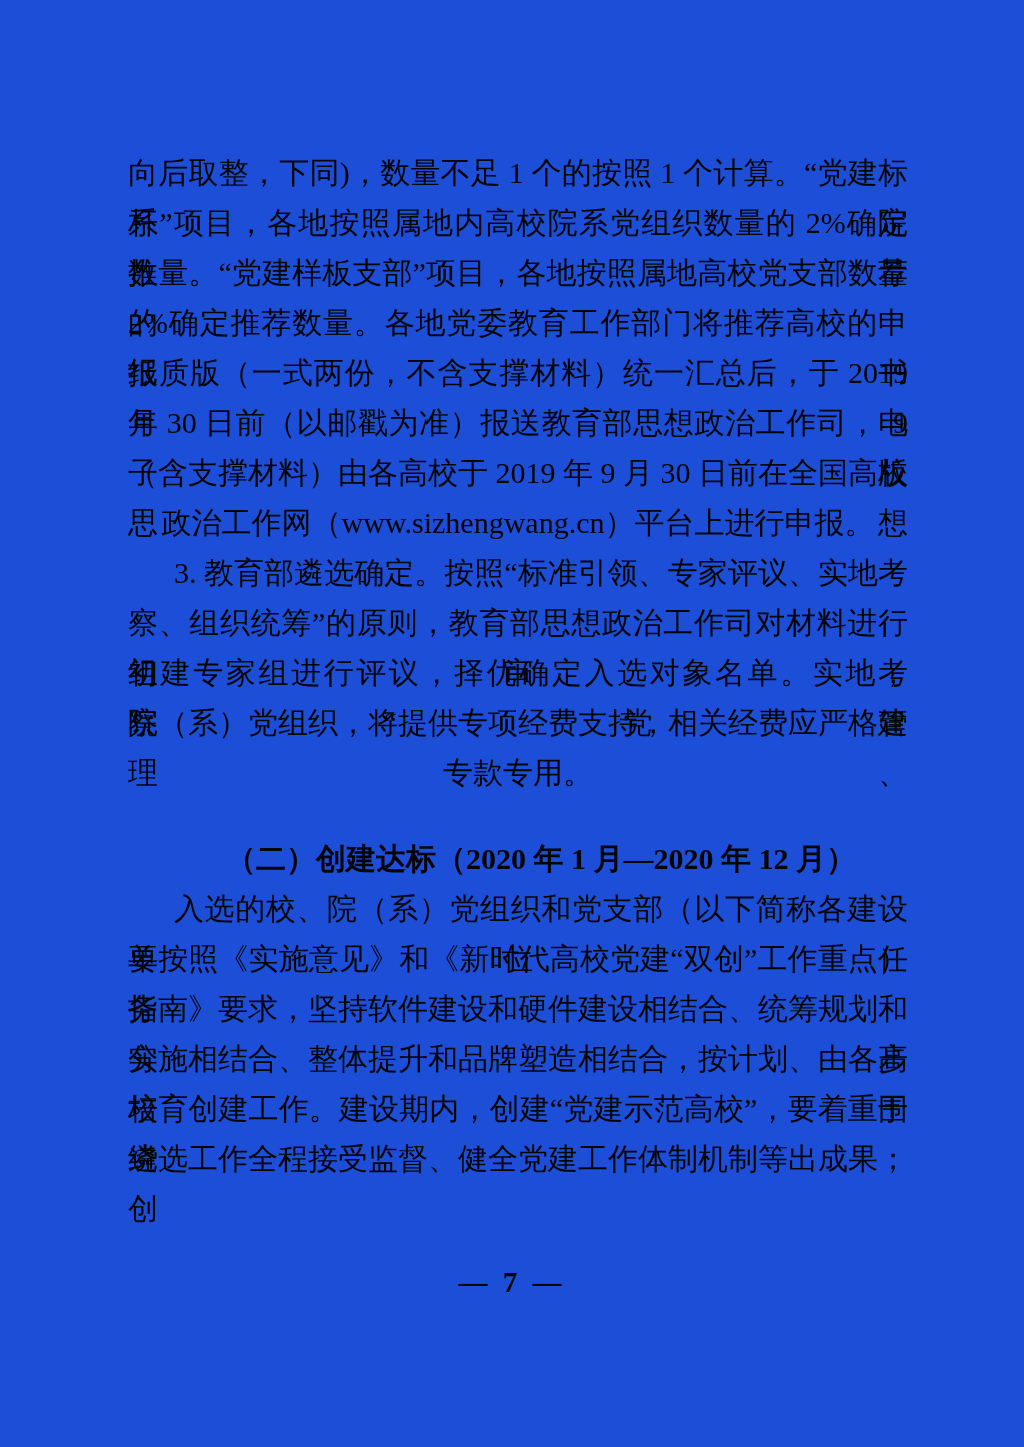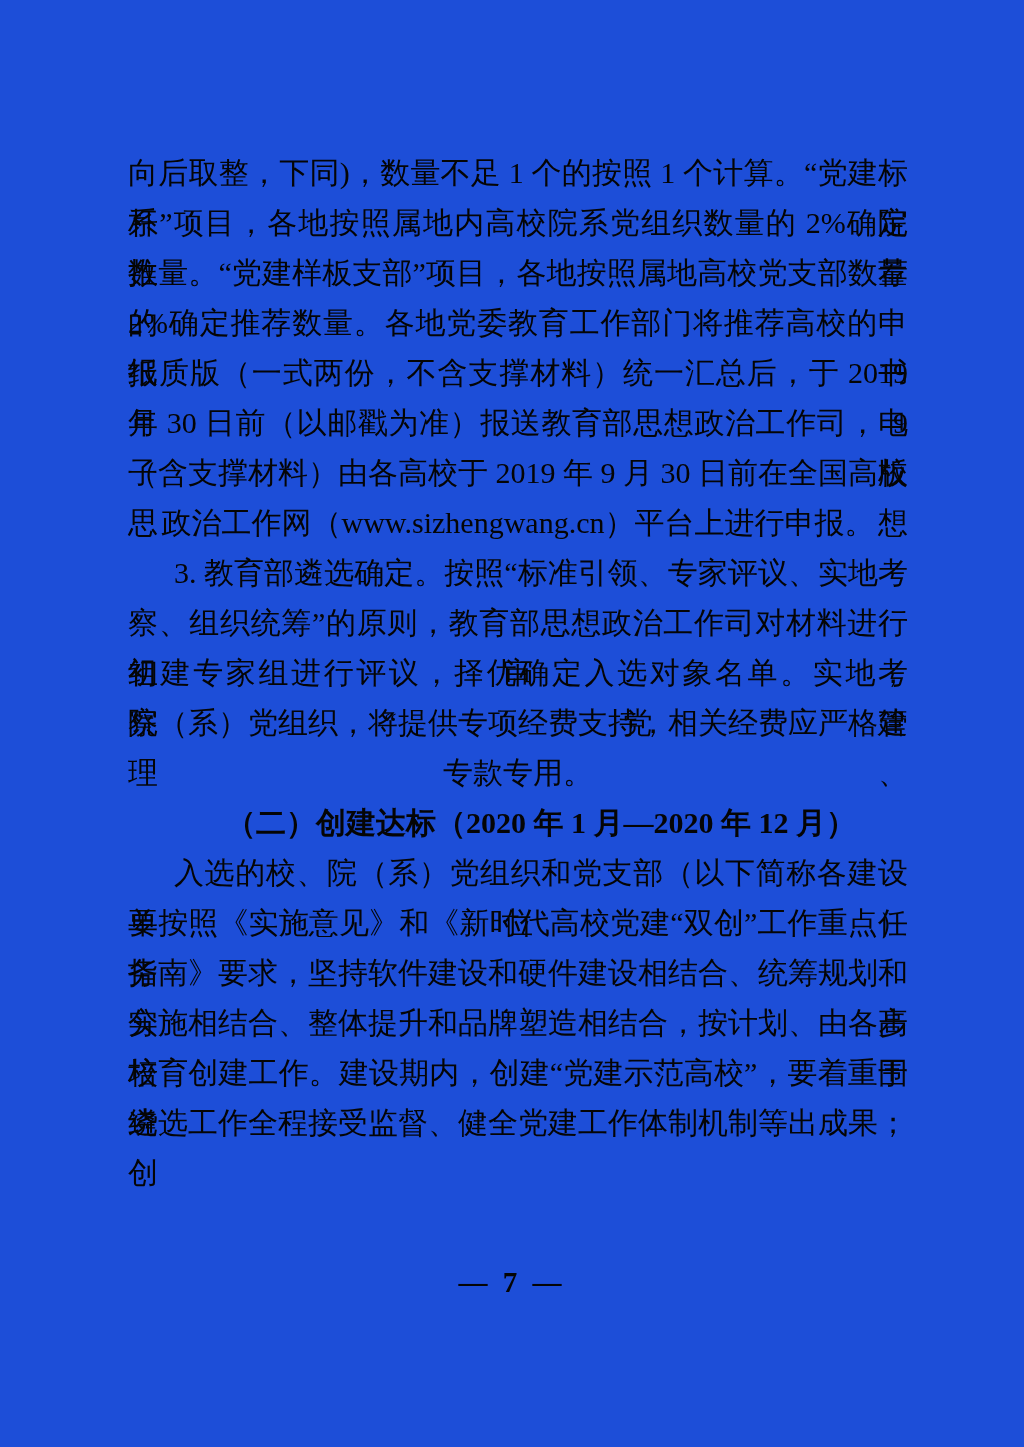--- a/index.html
+++ b/index.html
@@ -35,20 +35,21 @@
     white-space: normal;
     text-align: justify;
     text-align-last: justify;
     text-justify: inter-character;
   }
   .line.indent {
     text-indent: 46px;
   }
   .line.bold {
     font-weight: bold;
+    margin-top: 36px;
   }
   .footer {
     position: absolute;
     left: 0;
     width: 1024px;
     top: 1262px;
     text-align: center;
     font-size: 29px;
     line-height: 40px;
     letter-spacing: 4px;

